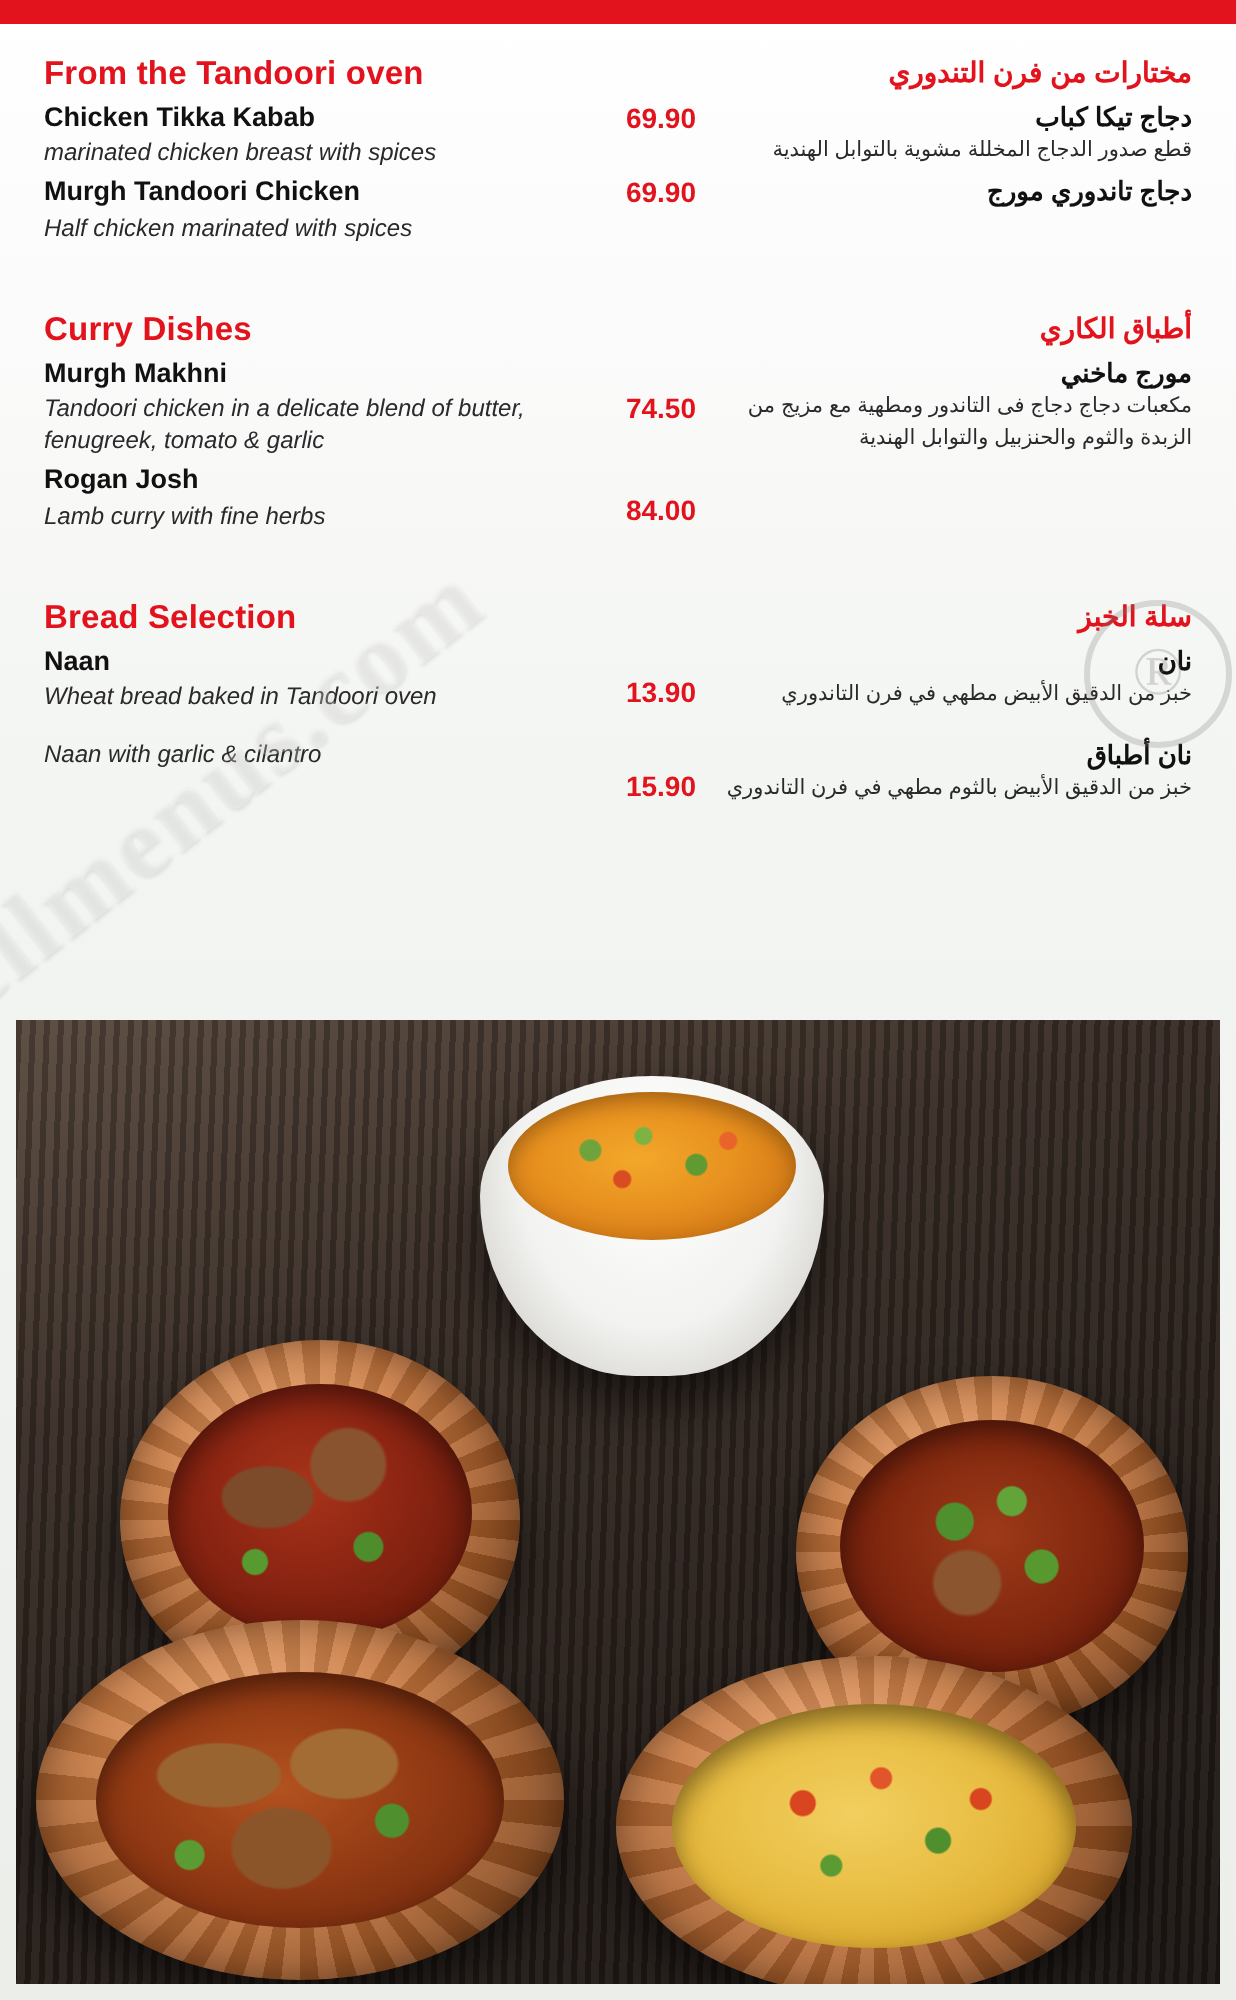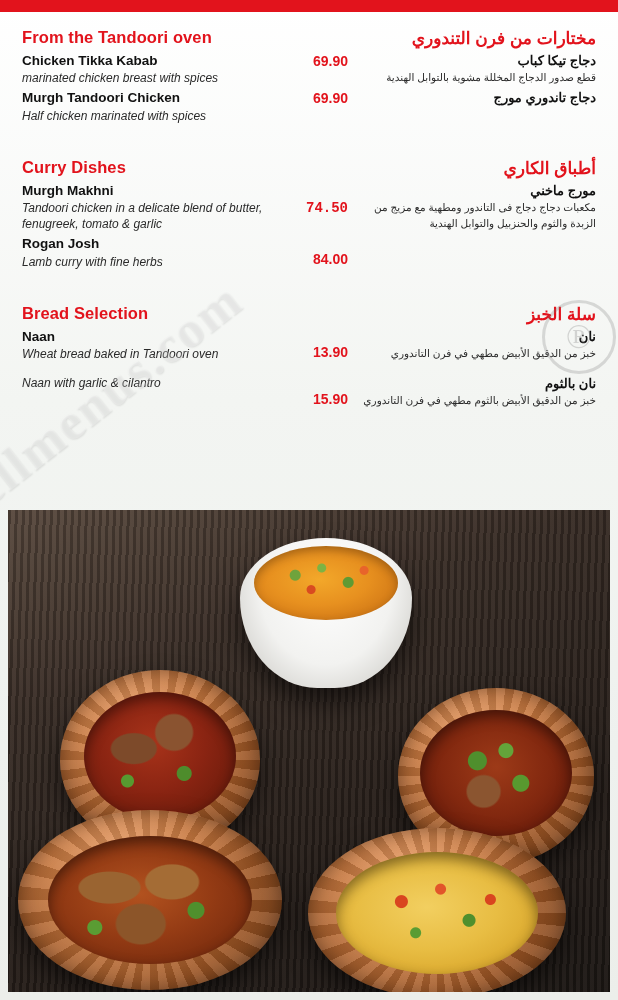--- a/index.html
+++ b/index.html
@@ -31,21 +31,21 @@
     display: flex; justify-content: space-between; align-items: flex-start;
   }
   .sec-title-en {
     color: #e2131c;
     font-size: 16.5px;
     font-weight: bold;
     letter-spacing: .1px;
   }
   .sec-title-ar {
     color: #e2131c;
-    font-size: 17px;
+    font-size: 14px;
     font-weight: bold;
     direction: rtl;
     text-align: right;
   }
   .item {
     position: relative;
     display: grid;
     grid-template-columns: 250px 70px 1fr;
     column-gap: 6px;
     align-items: start;
@@ -64,21 +64,21 @@
     font-style: italic;
     line-height: 1.35;
   }
   .price {
     color: #e2131c;
     font-size: 14px;
     font-weight: bold;
     text-align: right;
     padding-top: 1px;
   }
-  .price.lower { padding-top: 18px; font-family: Liberation Mono, monospace; }
+  .price.lower { padding-top: 18px; }
   .price.lower2 { padding-top: 16px; }
   .item-right {
     direction: rtl;
     text-align: right;
   }
   .name-ar {
     font-size: 13px;
     color: #111;
     font-weight: bold;
     line-height: 1.4;
@@ -320,21 +320,21 @@
       </div>
 
       <div class="gap-xs"></div>
 
       <div class="item">
         <div class="item-left">
           <div class="desc-en">Naan with garlic &amp; cilantro</div>
         </div>
         <div class="price lower2">15.90</div>
         <div class="item-right">
-          <div class="name-ar">نان بالثوم</div>
+          <div class="name-ar">نان أطباق</div>
           <div class="desc-ar">خبز من الدقيق الأبيض بالثوم مطهي في فرن التاندوري</div>
         </div>
       </div>
     </div>
 
   </div>
 
   <div class="photo">
     <div class="photo-inner">
       <div class="tabletop"></div>

